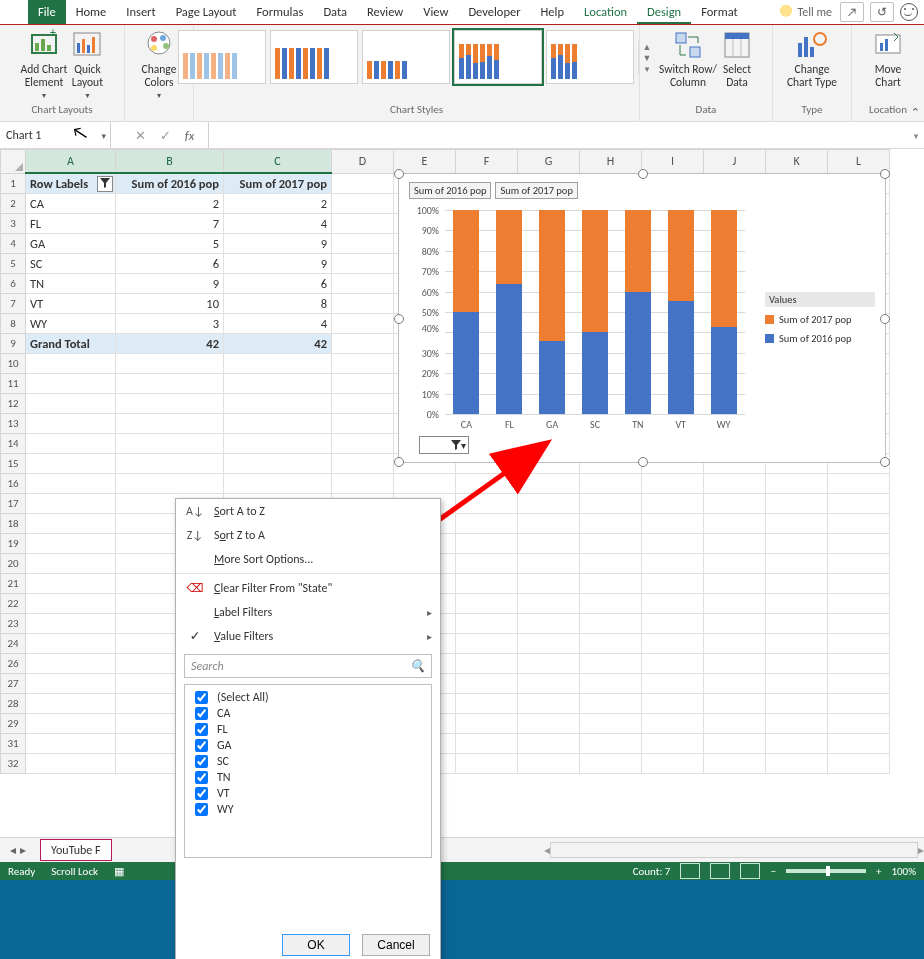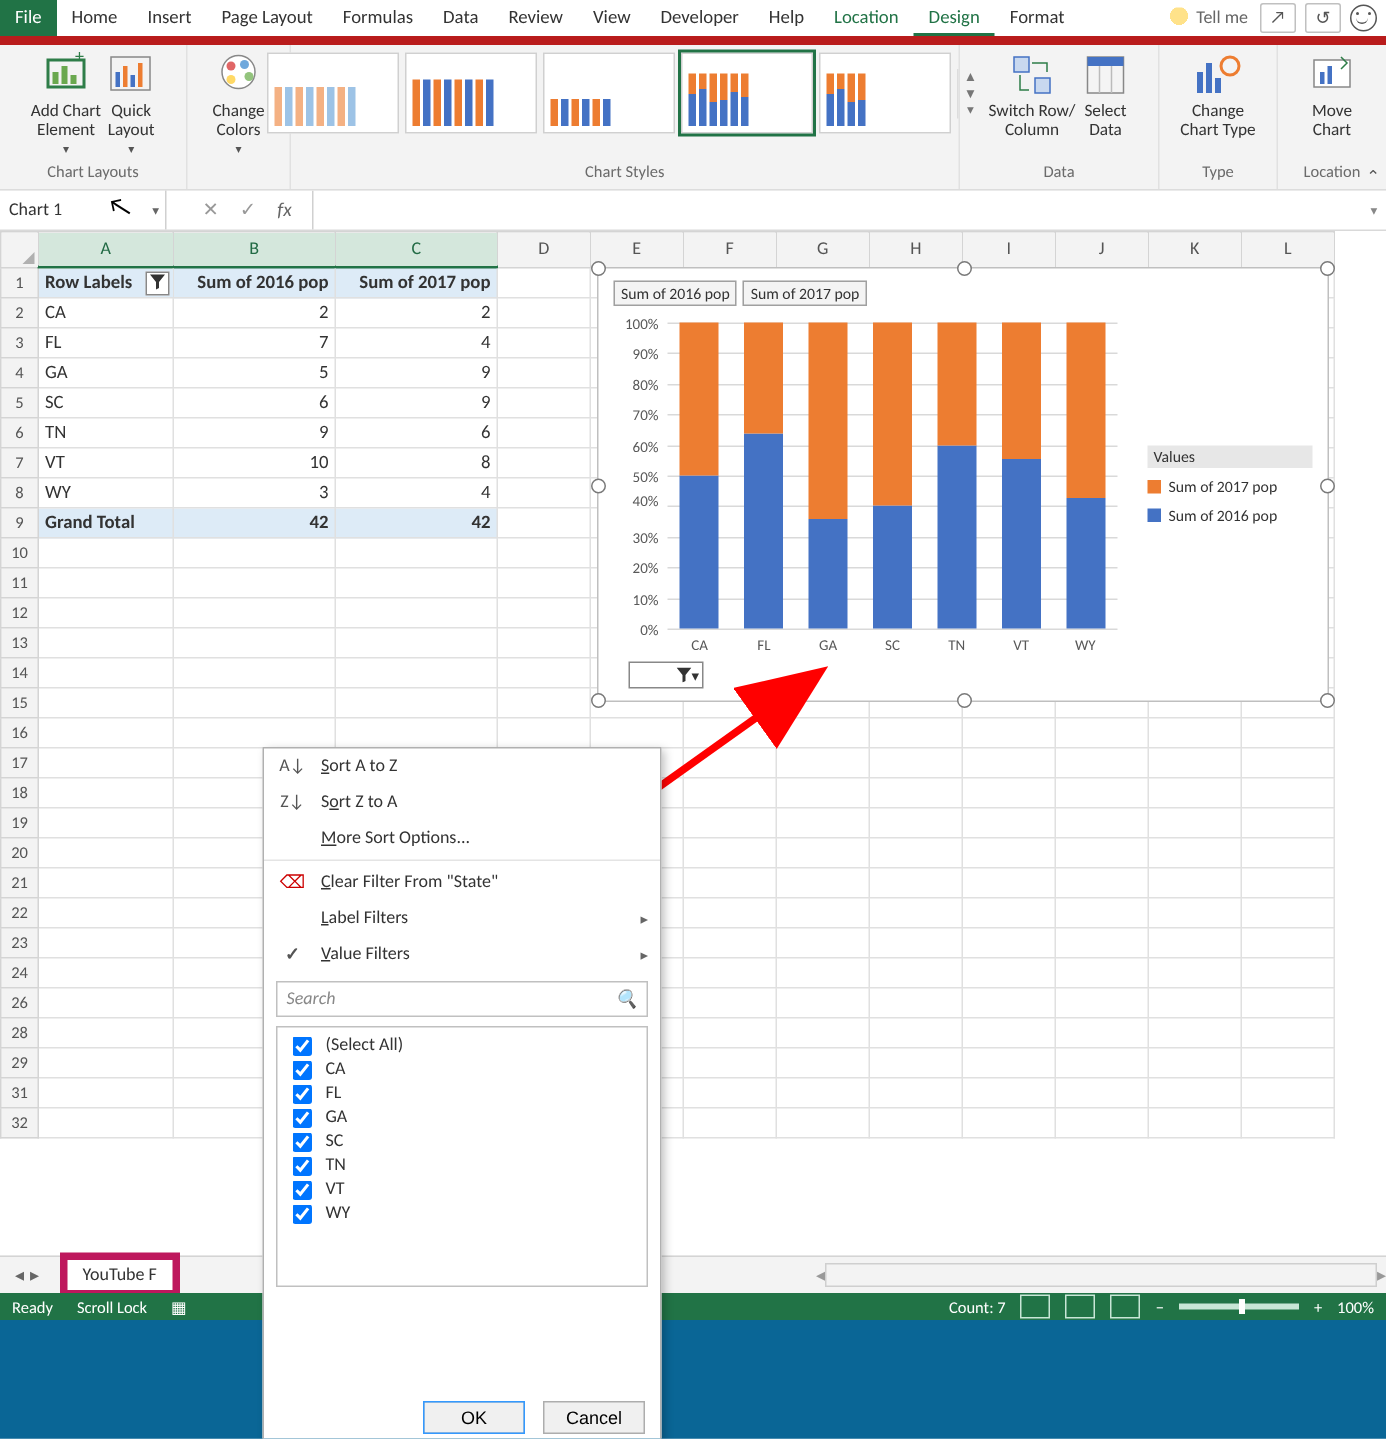--- a/index.html
+++ b/index.html
@@ -1,19 +1,19 @@
 <!DOCTYPE html>
 <html><head>
 <meta charset="utf-8">
 <style>
   html, body { margin:0; padding:0; font-family:"Segoe UI","Calibri",sans-serif; font-size:12px; color:#333; background:#0a6696; overflow:hidden; }
   body { width:924px; height:959px; position:relative; }
   .window { width:924px; height:880px; background:#fff; position:relative; }
   
-  .tabs { height:24px; display:flex; align-items:stretch; border-bottom:6px solid #b91c1c; background:#fff; }
+  .tabs { height:24px; display:flex; align-items:stretch; border-bottom:1px solid #b91c1c; background:#fff;padding-left:28px; }
   .tab { padding:4px 10px 2px; font-size:12.5px; cursor:pointer; }
   .tab.file { background:#217346; color:#fff; }
   .tab.active { color:#217346; border-bottom:2px solid #217346; }
   .tab.avail { color:#217346; }
   .tabs .spacer{flex:1;}
   .tellme { display:flex; align-items:center; color:#666; margin-right:8px;}
   .tellme .bulb{width:14px;height:14px;margin-right:4px;background:radial-gradient(circle at 50% 40%, #ffe28a 55%, transparent 56%);}
   .righticons{display:flex;align-items:center;gap:6px;margin-right:6px;}
   .righticons .ri{width:22px;height:18px;border:1px solid #c0c0c0;border-radius:2px;display:flex;align-items:center;justify-content:center;color:#555;}
   .face{width:16px;height:16px;border:1.5px solid #555;border-radius:50%;position:relative;}
@@ -101,21 +101,21 @@
   .fp-list{margin:0 8px 8px;border:1px solid #c0c0c0;height:164px;overflow:auto;padding:4px 6px;}
   .fp-list label{display:flex;align-items:center;gap:6px;font-size:12px;height:16px;}
   .fp-btns{display:flex;justify-content:flex-end;gap:12px;padding:8px 10px 10px;margin-top:68px;}
   .fp-btns button{width:68px;height:22px;border:1px solid #adadad;background:#f0f0f0;font-size:12px;}
   .fp-btns button.primary{outline:1px solid #3399ff;outline-offset:-1px;}
   .checkmark{color:#217346;font-weight:bold;}
 
   
   .sheettabs{position:absolute;left:0;right:0;bottom:18px;height:24px;background:#f3f3f3;border-top:1px solid #d4d4d4;display:flex;align-items:center;}
   .stnav{display:flex;gap:4px;padding:0 10px;color:#666;}
-  .stab{padding:3px 10px;border:5px solid #be185d;background:#fff;margin-left:4px;font-size:12px;}
+  .stab{padding:3px 10px;border:1px solid #be185d;background:#fff;margin-left:4px;font-size:12px;}
   .sheettabs .hscroll{margin-left:auto;width:380px;height:14px;display:flex;align-items:center;color:#999;}
   .sheettabs .htrack{flex:1;height:14px;border:1px solid #cfcfcf;background:#f3f3f3;}
   
   .status{position:absolute;left:0;right:0;bottom:0;height:18px;background:#217346;color:#fff;display:flex;align-items:center;font-size:11px;padding:0 8px;gap:16px;}
   .status .right{margin-left:auto;display:flex;align-items:center;gap:10px;}
   .viewbtn{width:18px;height:14px;border:1px solid #c8e6d6;}
   .slider{width:80px;height:4px;background:#c8e6d6;position:relative;}
   .slider::after{content:"";position:absolute;left:50%;top:-3px;width:4px;height:10px;background:#fff;}
 
   
@@ -742,20 +742,35 @@
             <td class="" style=""></td>
             <td class="" style=""></td>
             <td class="" style=""></td>
             <td class="" style=""></td>
             <td class="" style=""></td>
             <td class="" style=""></td>
             <td class="" style=""></td>
             <td class="" style=""></td>
           </tr>
           <tr>
+            <th class="rowh">27</th>
+            <td class="" style=""></td>
+            <td class="" style=""></td>
+            <td class="" style=""></td>
+            <td class="" style=""></td>
+            <td class="" style=""></td>
+            <td class="" style=""></td>
+            <td class="" style=""></td>
+            <td class="" style=""></td>
+            <td class="" style=""></td>
+            <td class="" style=""></td>
+            <td class="" style=""></td>
+            <td class="" style=""></td>
+          </tr>
+          <tr>
             <th class="rowh">28</th>
             <td class="" style=""></td>
             <td class="" style=""></td>
             <td class="" style=""></td>
             <td class="" style=""></td>
             <td class="" style=""></td>
             <td class="" style=""></td>
             <td class="" style=""></td>
             <td class="" style=""></td>
             <td class="" style=""></td>

